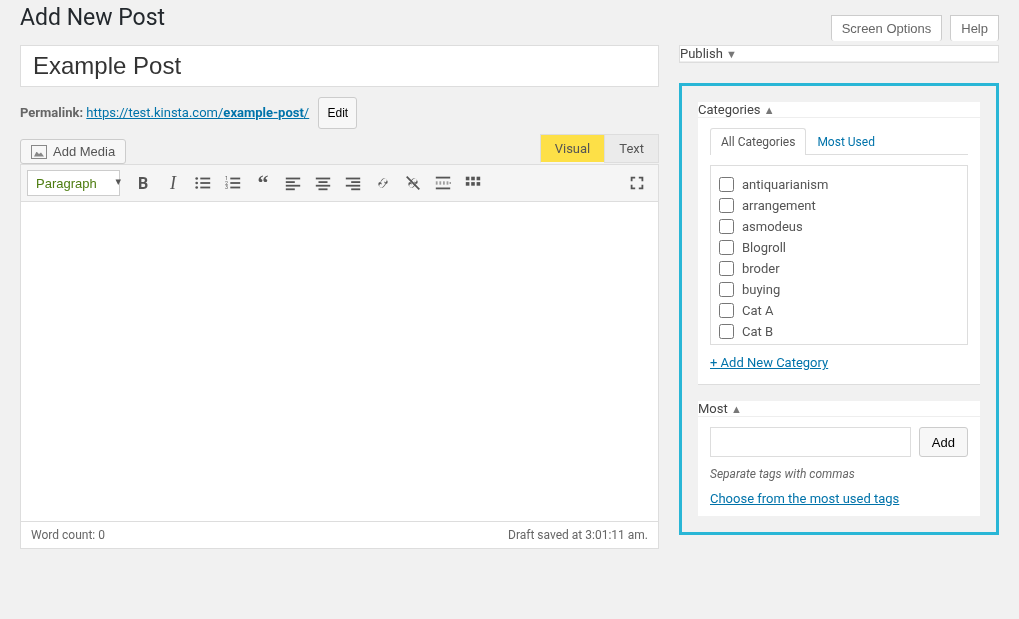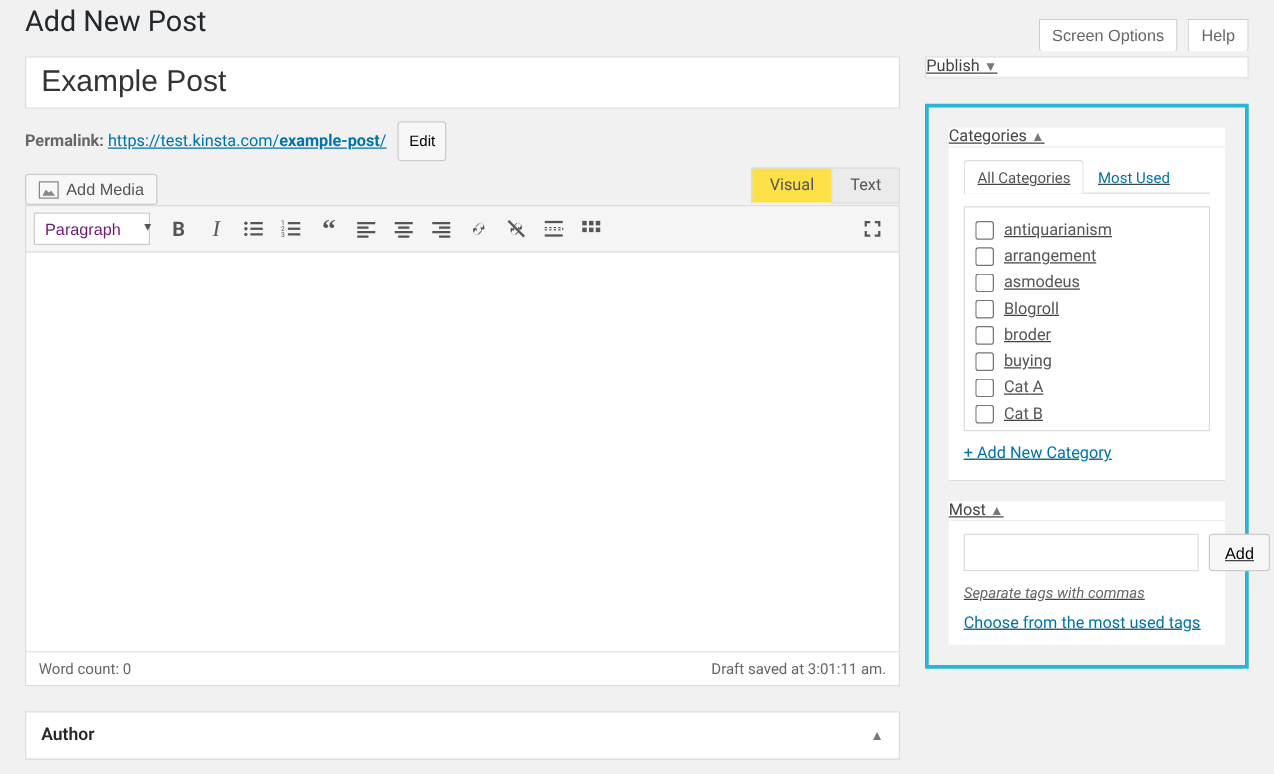--- a/index.html
+++ b/index.html
@@ -37,21 +37,21 @@
       font-size: 23px;
       font-weight: 400;
       padding: 4px 0 14px 0;
       color: #23282d;
     }
     .columns {
       display: flex;
       gap: 20px;
     }
     .col-main { flex: 1; }
-    .col-side { width: 259px; text-decoration: underline; }
+    .col-side { width: 320px; }
     .title-input {
       width: 100%;
       padding: 6px 12px;
       font-size: 24px;
       border: 1px solid #ddd;
       background: #fff;
       color: #333;
       height: 42px;
     }
     .permalink-row {
@@ -123,21 +123,21 @@
       align-items: center;
       padding: 4px 6px;
       gap: 0px;
       position: relative;
     }
     .format-select {
       border: 1px solid #ccc;
       background: #fff;
       padding: 3px 22px 3px 8px;
       font-size: 13px;
-      color: #701a75;
+      color: #4d7c0f;
       appearance: none;
       position: relative;
       margin-right: 8px;
       height: 26px;
     }
     .select-wrap { position: relative; display: inline-block; }
     .select-wrap::after {
       content: "▾";
       position: absolute;
       right: 7px;
@@ -403,26 +403,20 @@
         </span>
       </div>
 
       <div class="editor-content" contenteditable="true" style=""></div>
 
       <div class="editor-status">
         <span>Word count: 0</span>
         <span>Draft saved at 3:01:11 am.</span>
       </div>
 
-      <div class="postbox author-box">
-        <div class="pb-header">
-          <span>Author</span>
-          <span class="pb-toggle">▲</span>
-        </div>
-      </div>
     </div>
 
     <div class="col-side">
       <div class="side-box">
         <div class="pb-header">
           <span>Publish</span>
           <span class="pb-toggle">▼</span>
         </div>
       </div>
 

